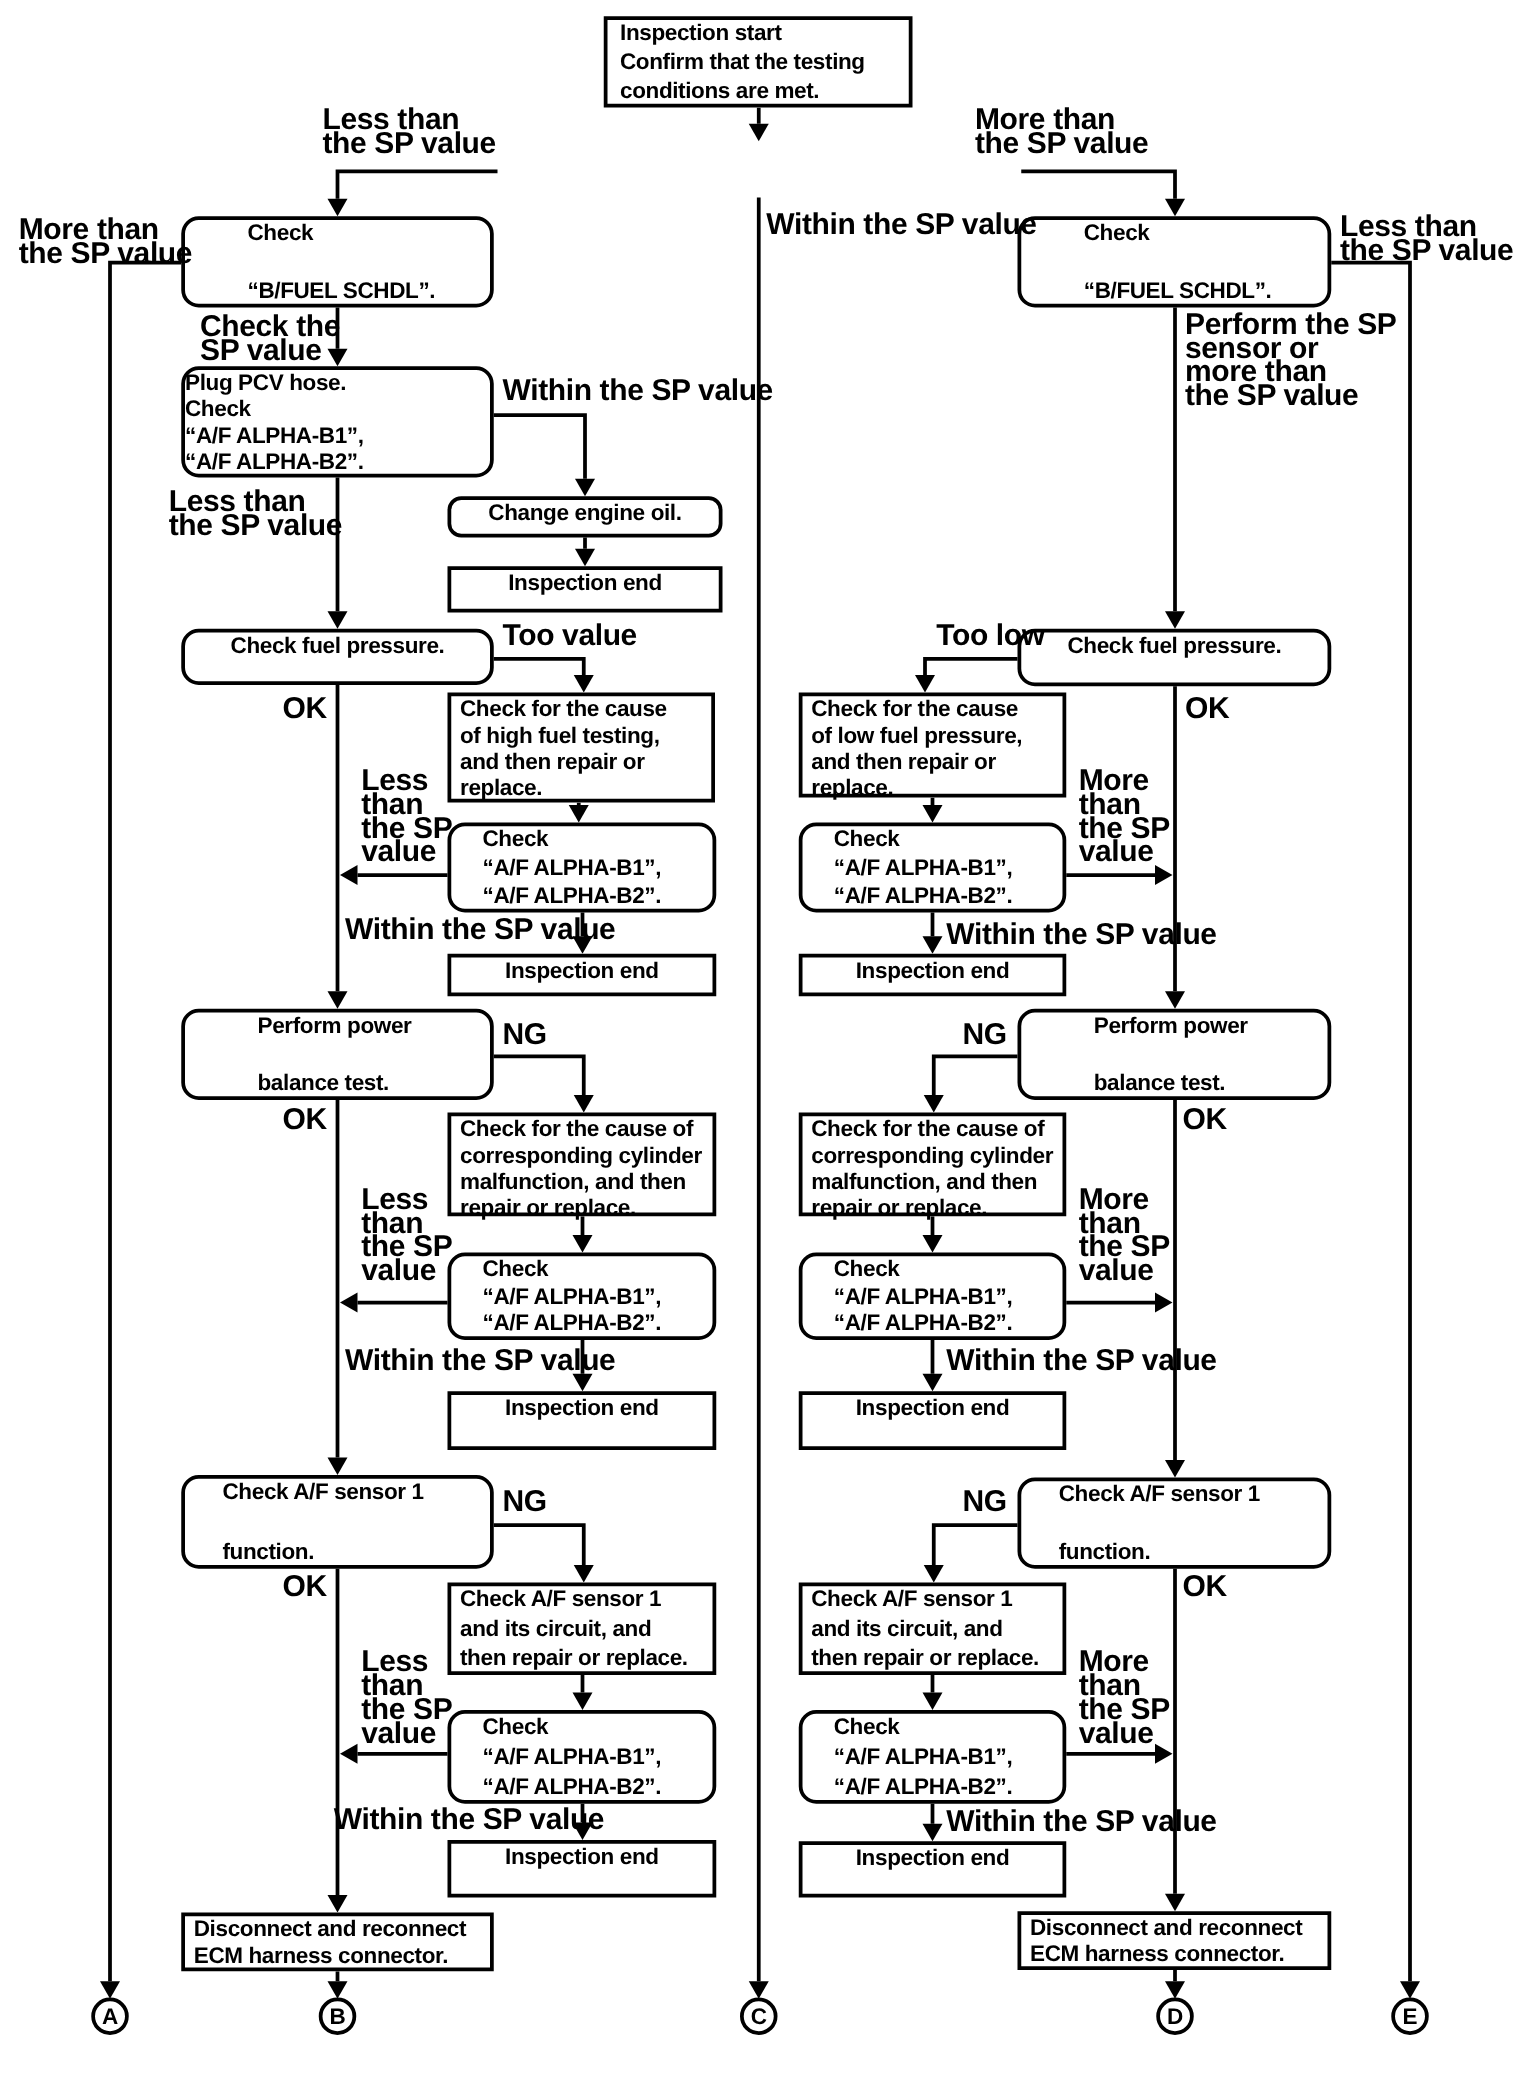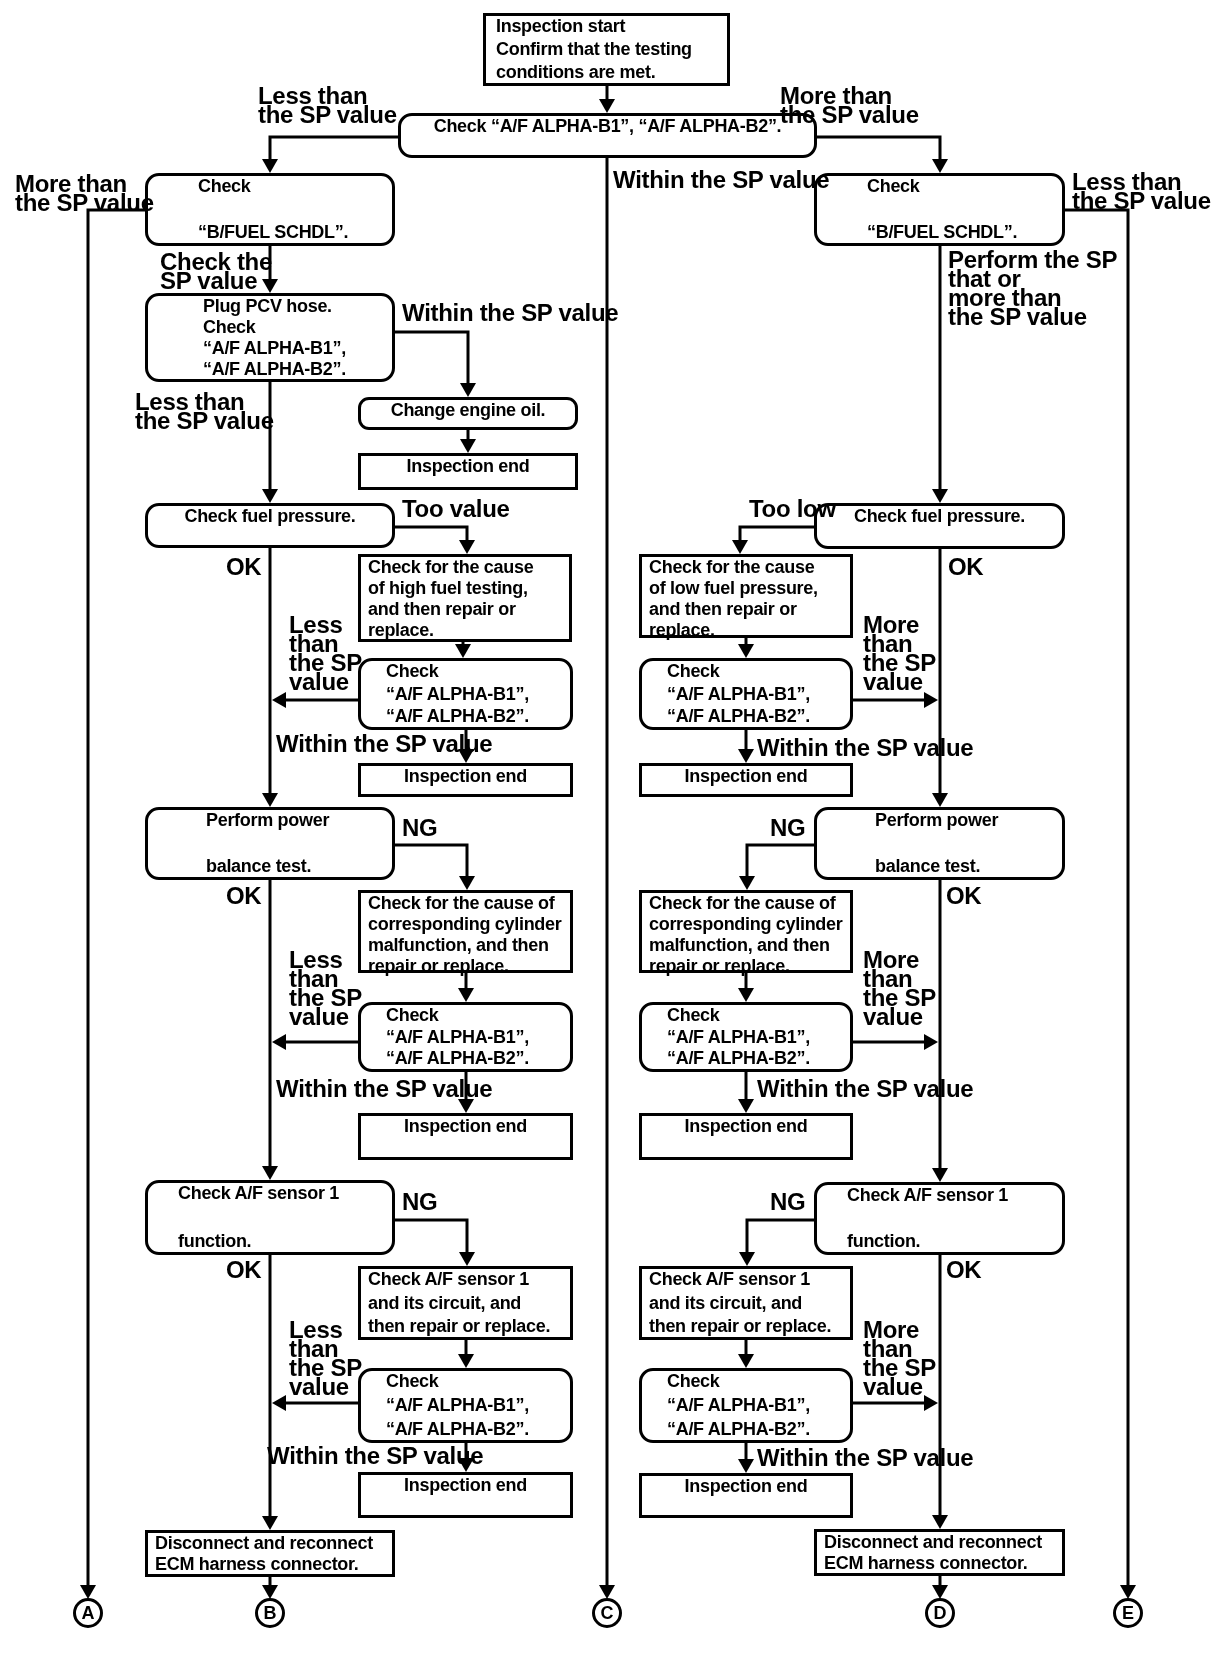--- a/index.html
+++ b/index.html
@@ -117,32 +117,29 @@
       <polyline points="853,1403 924,1403" fill="none" stroke="#000000" stroke-width="3"></polyline>
       <polygon points="938,1403 924,1411 924,1395" fill="#000000"></polygon>
       <polyline points="746,1443 746,1459" fill="none" stroke="#000000" stroke-width="3"></polyline>
       <polygon points="746,1473 738,1459 754,1459" fill="#000000"></polygon>
     </svg>
 <div class="node rect" style="left: 483px; top: 13px; width: 247px; height: 73px; padding-left: 10px;">
       <div>Inspection start</div>
       <div>Confirm that the testing</div>
       <div>conditions are met.</div>
     </div>
-    <div class="node rounded center" style="left: 398px; top: 113px; width: 419px; height: 45px;">
-      <div>Check “A/F ALPHA-B1”, “A/F ALPHA-B2”.</div>
-    </div>
     <div class="node rounded" style="left: 145px; top: 173px; width: 250px; height: 73px; padding-left: 50px;">
       <div>Check</div>
       <div>“B/FUEL SCHDL”.</div>
     </div>
     <div class="node rounded" style="left: 814px; top: 173px; width: 251px; height: 73px; padding-left: 50px;">
       <div>Check</div>
       <div>“B/FUEL SCHDL”.</div>
     </div>
-    <div class="node rounded" style="left: 145px; top: 293px; width: 250px; height: 89px; padding-left: 55px;">
+    <div class="node rounded" style="left: 145px; top: 293px; width: 250px; height: 89px; ">
       <div>Plug PCV hose.</div>
       <div>Check</div>
       <div>“A/F ALPHA-B1”,</div>
       <div>“A/F ALPHA-B2”.</div>
     </div>
     <div class="node rect center" style="left: 358px; top: 397px; width: 220px; height: 33px; border-radius: 11px;">
       <div>Change engine oil.</div>
     </div>
     <div class="node rect center" style="left: 358px; top: 453px; width: 220px; height: 37px;">
       <div>Inspection end</div>
@@ -277,21 +274,21 @@
     </div>
     <div class="edge-label" style="left: 613px; top: 170px;">
       <div>Within the SP value</div>
     </div>
     <div class="edge-label" style="left: 160px; top: 252px;">
       <div>Check the</div>
       <div>SP value</div>
     </div>
     <div class="edge-label" style="left: 948px; top: 250px;">
       <div>Perform the SP</div>
-      <div>that or</div>
+      <div>sensor or</div>
       <div>more than</div>
       <div>the SP value</div>
     </div>
     <div class="edge-label" style="left: 402px; top: 303px;">
       <div>Within the SP value</div>
     </div>
     <div class="edge-label" style="left: 135px; top: 392px;">
       <div>Less than</div>
       <div>the SP value</div>
     </div>

